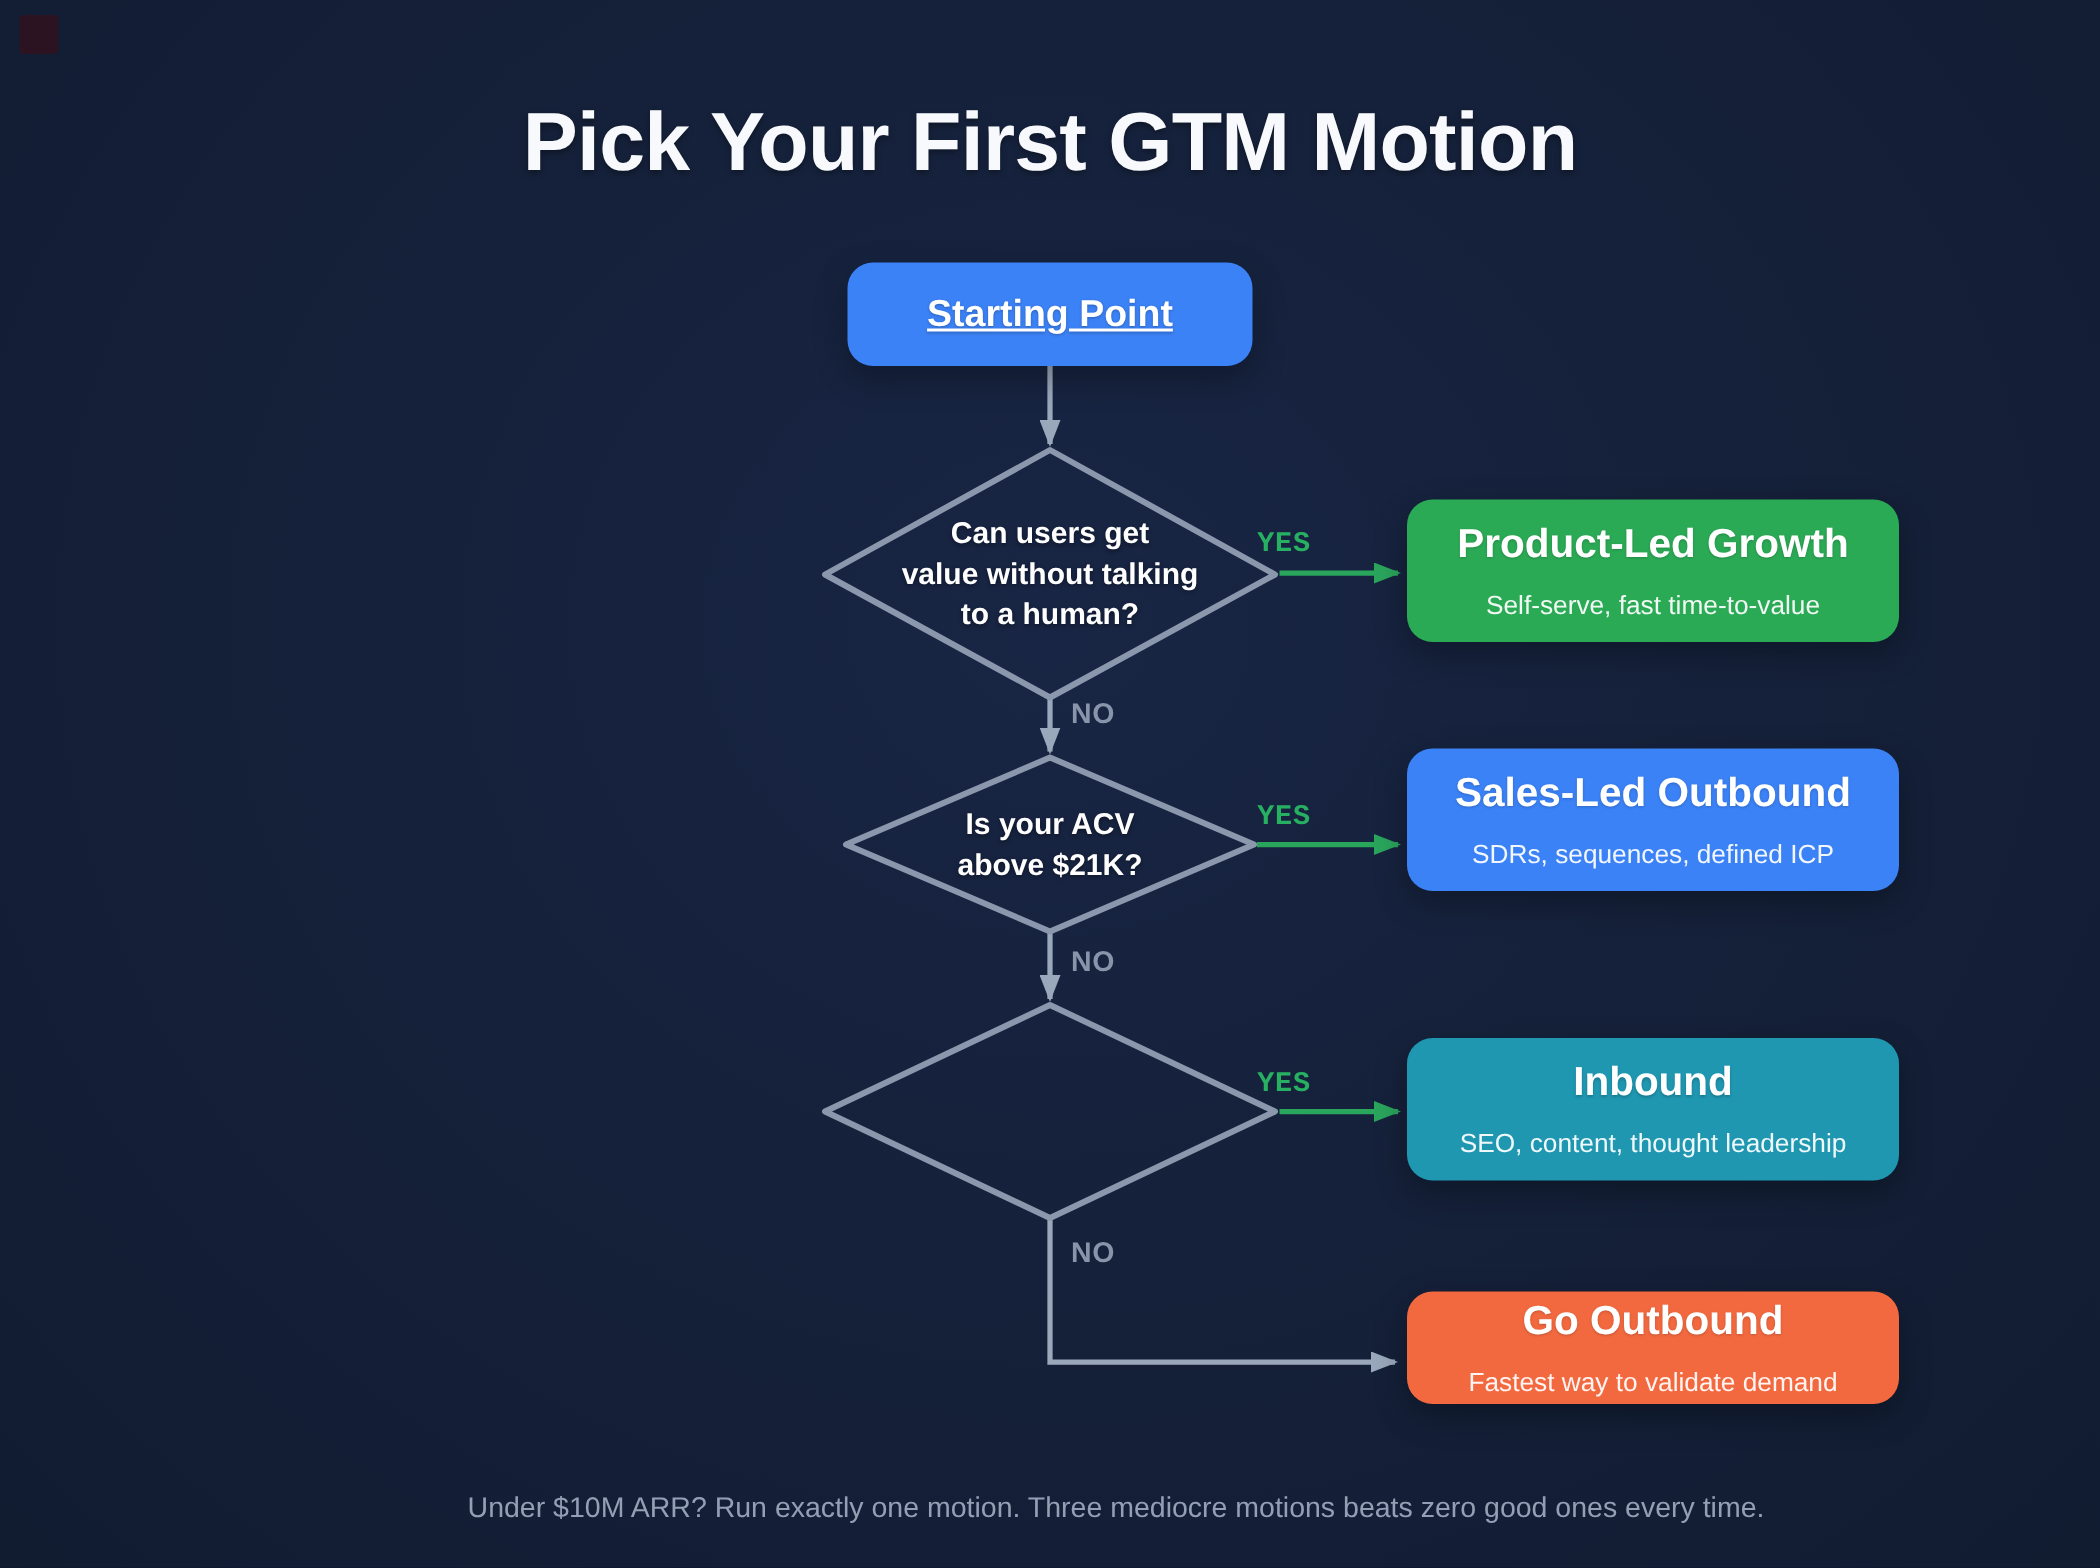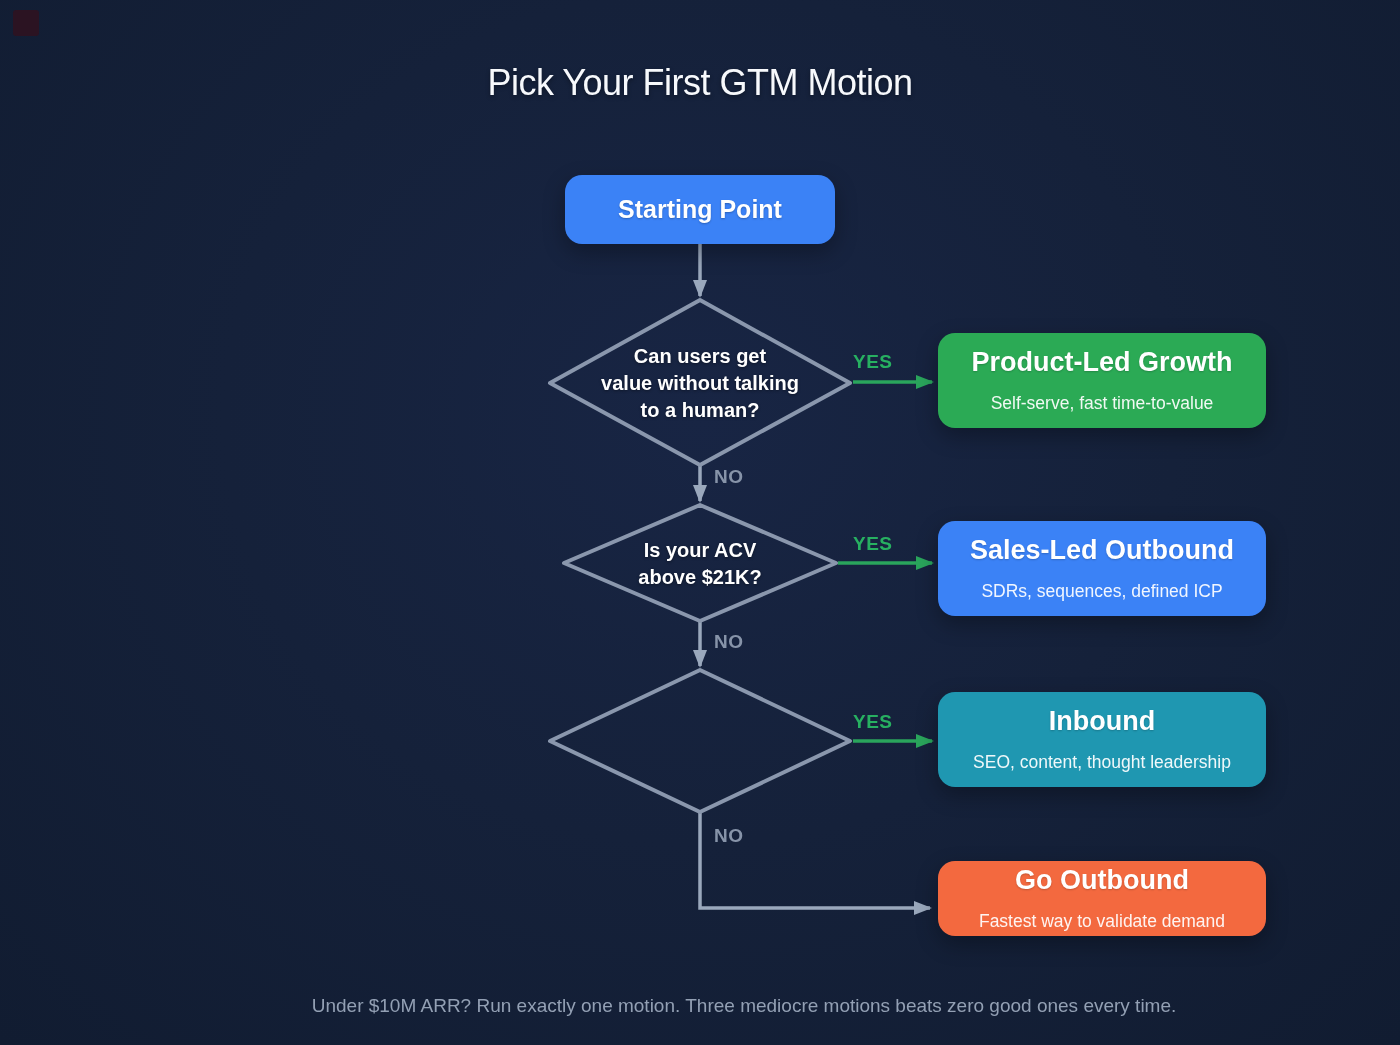--- a/index.html
+++ b/index.html
@@ -4,44 +4,44 @@
 <style>
   html,body{margin:0;padding:0;background:#0e1830;}
   .stage{
     position:relative;width:1400px;height:1045px;overflow:hidden;
     background:radial-gradient(ellipse at 50% 40%, #182544 0%, #15213a 48%, #111c31 100%);
     font-family:"Liberation Sans", sans-serif;
   }
   .corner-marker{position:absolute;left:13px;top:10px;width:26px;height:26px;background:#2b1322;border-radius:3px;}
   .page-title{
     position:absolute;top:62px;left:0;width:100%;margin:0;text-align:center;
-    font-size:36px;font-weight:normal;letter-spacing:-0.5px;color:#f7f9fc;
+    font-size:55px;font-weight:bold;letter-spacing:-0.5px;color:#f7f9fc;
     text-shadow:0 2px 4px rgba(0,0,0,0.35);
   }
   svg.layer{position:absolute;left:0;top:0;}
   .node{
     position:absolute;display:flex;flex-direction:column;align-items:center;justify-content:center;
     border-radius:17px;color:#fff;box-shadow:0 8px 22px rgba(0,0,0,0.30);
   }
   .start-node{
     left:565px;top:175px;width:270px;height:69px;background:#3b82f6;
     font-size:25px;font-weight:bold;text-shadow:0 1px 2px rgba(0,0,0,0.25);
   }
   .outcome{left:938px;width:328px;height:95px;gap:16px;}
   .outcome .o-title{font-size:27px;font-weight:bold;line-height:30px;text-shadow:0 1px 2px rgba(0,0,0,0.2);}
   .outcome .o-sub{font-size:17.5px;color:rgba(255,255,255,0.93);line-height:21px;}
-  .o1{top:333px;} .o2{top:521px;} .o3{top:692px;} .o4{top:861px;height:75px;}
+  .o1{top:333px;} .o2{top:499px;} .o3{top:692px;} .o4{top:861px;height:75px;}
   .diamond-label{
     position:absolute;left:560px;width:280px;text-align:center;color:#fff;
     font-size:20px;font-weight:bold;line-height:27px;white-space:pre-line;
     text-shadow:0 1px 3px rgba(0,0,0,0.4);
   }
   .q1{top:343px;} .q2{top:537px;} .q3{top:701px;}
   .edge-label{position:absolute;font-size:19px;font-weight:bold;letter-spacing:0.5px;}
-  .yes-label{color:#27b061;width:60px;left:853px;}
+  .yes-label{color:#27b061;width:60px;text-align:center;left:826px;font-family:Liberation Mono, monospace;}
   .y1{top:351px;} .y2{top:533px;} .y3{top:711px;}
   .no-label{color:#8794a9;left:714px;}
   .n1{top:466px;} .n2{top:631px;} .n3{top:825px;}
   .footer-note{
     position:absolute;top:995px;left:0;width:100%;text-align:center;
     font-size:19px;color:#93a0b4;padding-left:44px;
   }
 </style>
 </head>
 <body>
@@ -69,21 +69,21 @@
 
     <line x1="853" y1="382" x2="932" y2="382" stroke="#2aa55c" stroke-width="3.5" marker-end="url(#mgreen)"></line>
     <line x1="838" y1="563" x2="932" y2="563" stroke="#2aa55c" stroke-width="3.5" marker-end="url(#mgreen)"></line>
     <line x1="853" y1="741" x2="932" y2="741" stroke="#2aa55c" stroke-width="3.5" marker-end="url(#mgreen)"></line>
 
     <polygon points="700,300 850,383 700,465 550,383" fill="none" stroke="#8a97ad" stroke-width="4" stroke-linejoin="round"></polygon>
     <polygon points="700,505 836,563 700,621 564,563" fill="none" stroke="#8a97ad" stroke-width="4" stroke-linejoin="round"></polygon>
     <polygon points="700,670 850,741 700,812 550,741" fill="none" stroke="#8a97ad" stroke-width="4" stroke-linejoin="round"></polygon>
   </svg>
 
-  <div class="node start-node" style="background: rgb(59, 130, 246);">Starting Point</div>
+  <div class="node start-node" style="background: rgb(59, 130, 246); text-decoration: underline;">Starting Point</div>
 
   <div class="diamond-label q1">Can users get
 value without talking
 to a human?</div>
   <div class="diamond-label q2">Is your ACV
 above $21K?</div>
 
   <div class="edge-label yes-label y1">YES</div>
   <div class="edge-label yes-label y2">YES</div>
   <div class="edge-label yes-label y3">YES</div>

